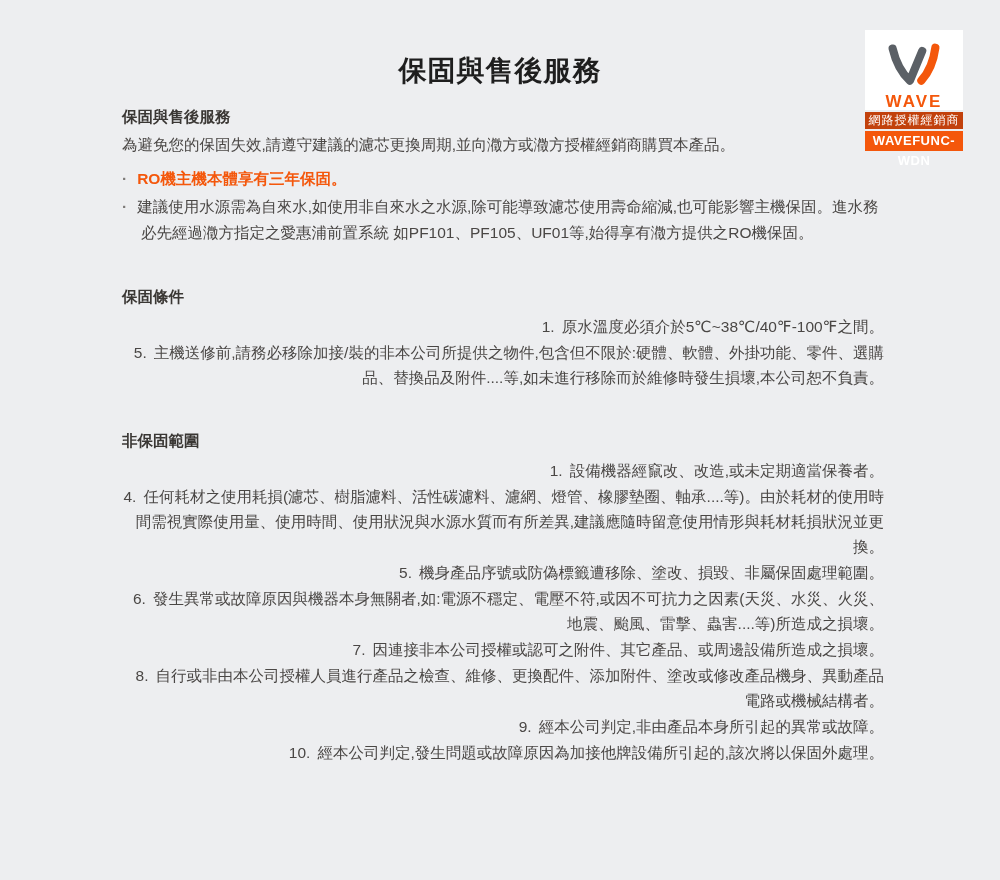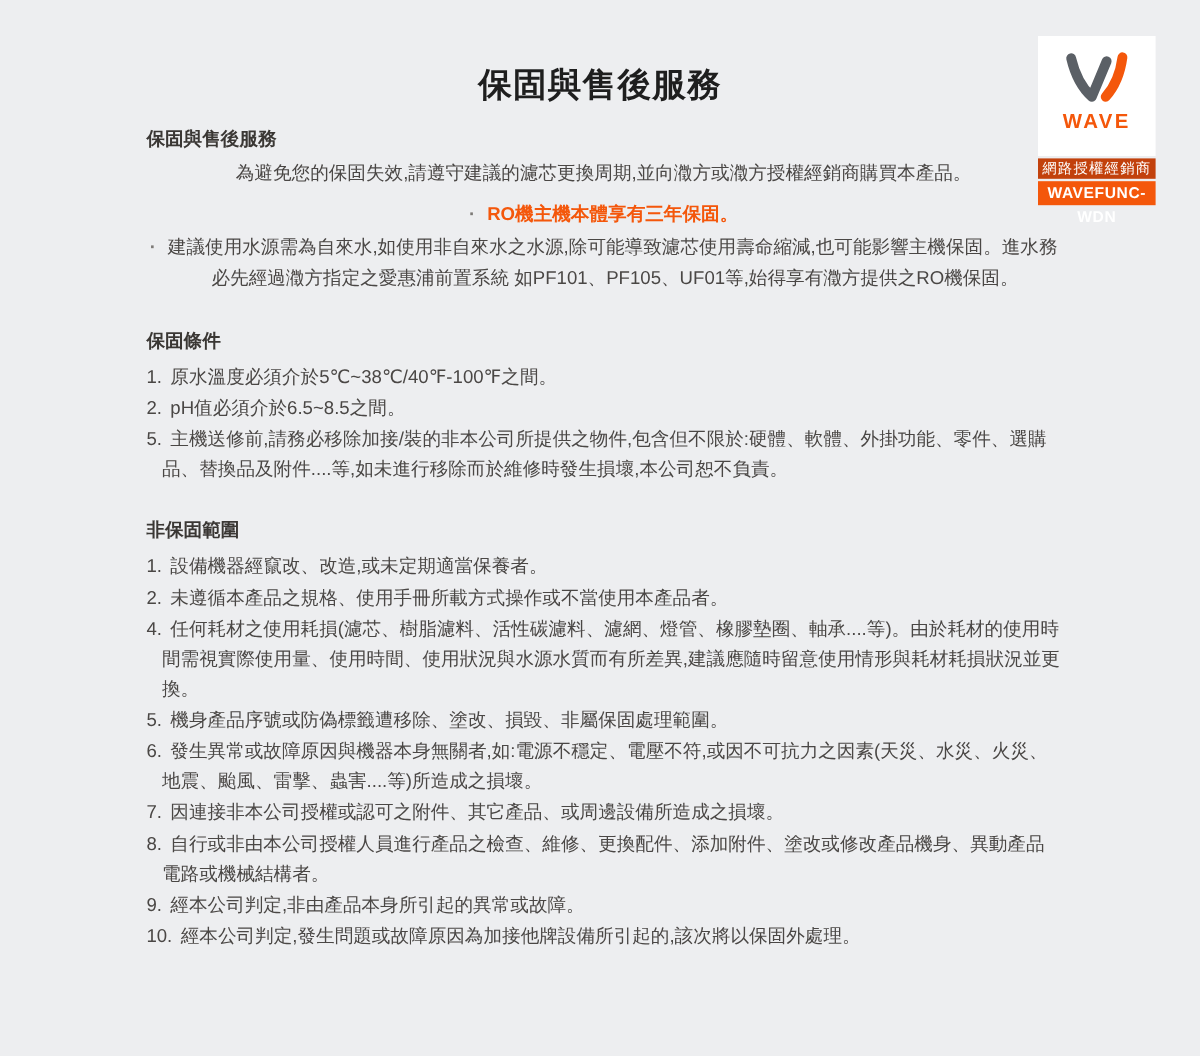--- a/index.html
+++ b/index.html
@@ -22,21 +22,21 @@
   
   .logo-block {
     position: absolute;
     top: 30px;
     right: 37px;
     width: 98px;
     text-align: center;
   }
   .logo-card {
     background: #FFFFFF;
-    height: 100px;
+    height: 80px;
     padding-top: 12px;
   }
   .logo-card svg { display: block; margin: 0 auto; }
   .wordmark {
     margin-top: 4px;
     font-size: 17px;
     font-weight: bold;
     letter-spacing: 2px;
     color: #F4570B;
   }
@@ -65,43 +65,44 @@
     width: 762px;
     font-size: 15.5px;
     line-height: 26px;
   }
   h2.sec-heading {
     font-size: 15.5px;
     font-weight: bold;
     color: #3A3734;
     line-height: 22px;
   }
-  .intro-paragraph { margin-top: 4px; text-align: center; }
-  ul.bullets { list-style: none; margin-top: 8px; text-align: center; }
+  .intro-paragraph { margin-top: 4px; }
+  ul.bullets { list-style: none; margin-top: 8px; }
   ul.bullets li {
     padding-left: 19px;
     text-indent: -19px;
     margin-bottom: 2px;
   }
   ul.bullets .marker {
     color: #7D7A77;
     font-weight: bold;
     margin-right: 10px;
   }
   ul.bullets li.highlight .txt,
   ul.bullets li.highlight .marker ~ .txt {
     color: #F4570B;
     font-weight: bold;
   }
-  .section { margin-top: 28px; }
+  .section { margin-top: 40px; }
   ol.numlist { list-style: none; margin-top: 6px; line-height: 25px; }
   ol.numlist li {
     padding-left: 13px;
     text-indent: -13px;
     margin-bottom: 1px;
+    text-align: right;
   }
   ol.numlist .marker { margin-right: 7px; }
 </style>
 </head>
 <body>
 
 <div class="page-title">保固與售後服務</div>
 
 <div class="logo-block">
   <div class="logo-card">
@@ -121,30 +122,28 @@
   <p class="intro-paragraph">為避免您的保固失效,請遵守建議的濾芯更換周期,並向瀓方或瀓方授權經銷商購買本產品。</p>
   <ul class="bullets">
       <li class="highlight"><span class="marker">·</span><span class="txt">RO機主機本體享有三年保固。</span></li>
       <li><span class="marker">·</span><span class="txt">建議使用水源需為自來水,如使用非自來水之水源,除可能導致濾芯使用壽命縮減,也可能影響主機保固。進水務必先經過瀓方指定之愛惠浦前置系統 如PF101、PF105、UF01等,始得享有瀓方提供之RO機保固。</span></li>
     </ul>
 
   <div class="section">
     <h2 class="sec-heading">保固條件</h2>
     <ol class="numlist">
         <li><span class="marker">1.</span><span class="txt">原水溫度必須介於5℃~38℃/40℉-100℉之間。</span></li>
-        <li><span class="marker">2.</span><span class="txt">pH值必須介於6.5~8.5之間。</span></li>
         <li><span class="marker">5.</span><span class="txt">主機送修前,請務必移除加接/裝的非本公司所提供之物件,包含但不限於:硬體、軟體、外掛功能、零件、選購品、替換品及附件....等,如未進行移除而於維修時發生損壞,本公司恕不負責。</span></li>
       </ol>
   </div>
 
   <div class="section">
     <h2 class="sec-heading">非保固範圍</h2>
     <ol class="numlist">
         <li><span class="marker">1.</span><span class="txt">設備機器經竄改、改造,或未定期適當保養者。</span></li>
-        <li><span class="marker">2.</span><span class="txt">未遵循本產品之規格、使用手冊所載方式操作或不當使用本產品者。</span></li>
         <li><span class="marker">4.</span><span class="txt">任何耗材之使用耗損(濾芯、樹脂濾料、活性碳濾料、濾網、燈管、橡膠墊圈、軸承....等)。由於耗材的使用時間需視實際使用量、使用時間、使用狀況與水源水質而有所差異,建議應隨時留意使用情形與耗材耗損狀況並更換。</span></li>
         <li><span class="marker">5.</span><span class="txt">機身產品序號或防偽標籤遭移除、塗改、損毀、非屬保固處理範圍。</span></li>
         <li><span class="marker">6.</span><span class="txt">發生異常或故障原因與機器本身無關者,如:電源不穩定、電壓不符,或因不可抗力之因素(天災、水災、火災、地震、颱風、雷擊、蟲害....等)所造成之損壞。</span></li>
         <li><span class="marker">7.</span><span class="txt">因連接非本公司授權或認可之附件、其它產品、或周邊設備所造成之損壞。</span></li>
         <li><span class="marker">8.</span><span class="txt">自行或非由本公司授權人員進行產品之檢查、維修、更換配件、添加附件、塗改或修改產品機身、異動產品電路或機械結構者。</span></li>
         <li><span class="marker">9.</span><span class="txt">經本公司判定,非由產品本身所引起的異常或故障。</span></li>
         <li><span class="marker">10.</span><span class="txt">經本公司判定,發生問題或故障原因為加接他牌設備所引起的,該次將以保固外處理。</span></li>
       </ol>
   </div>
 

